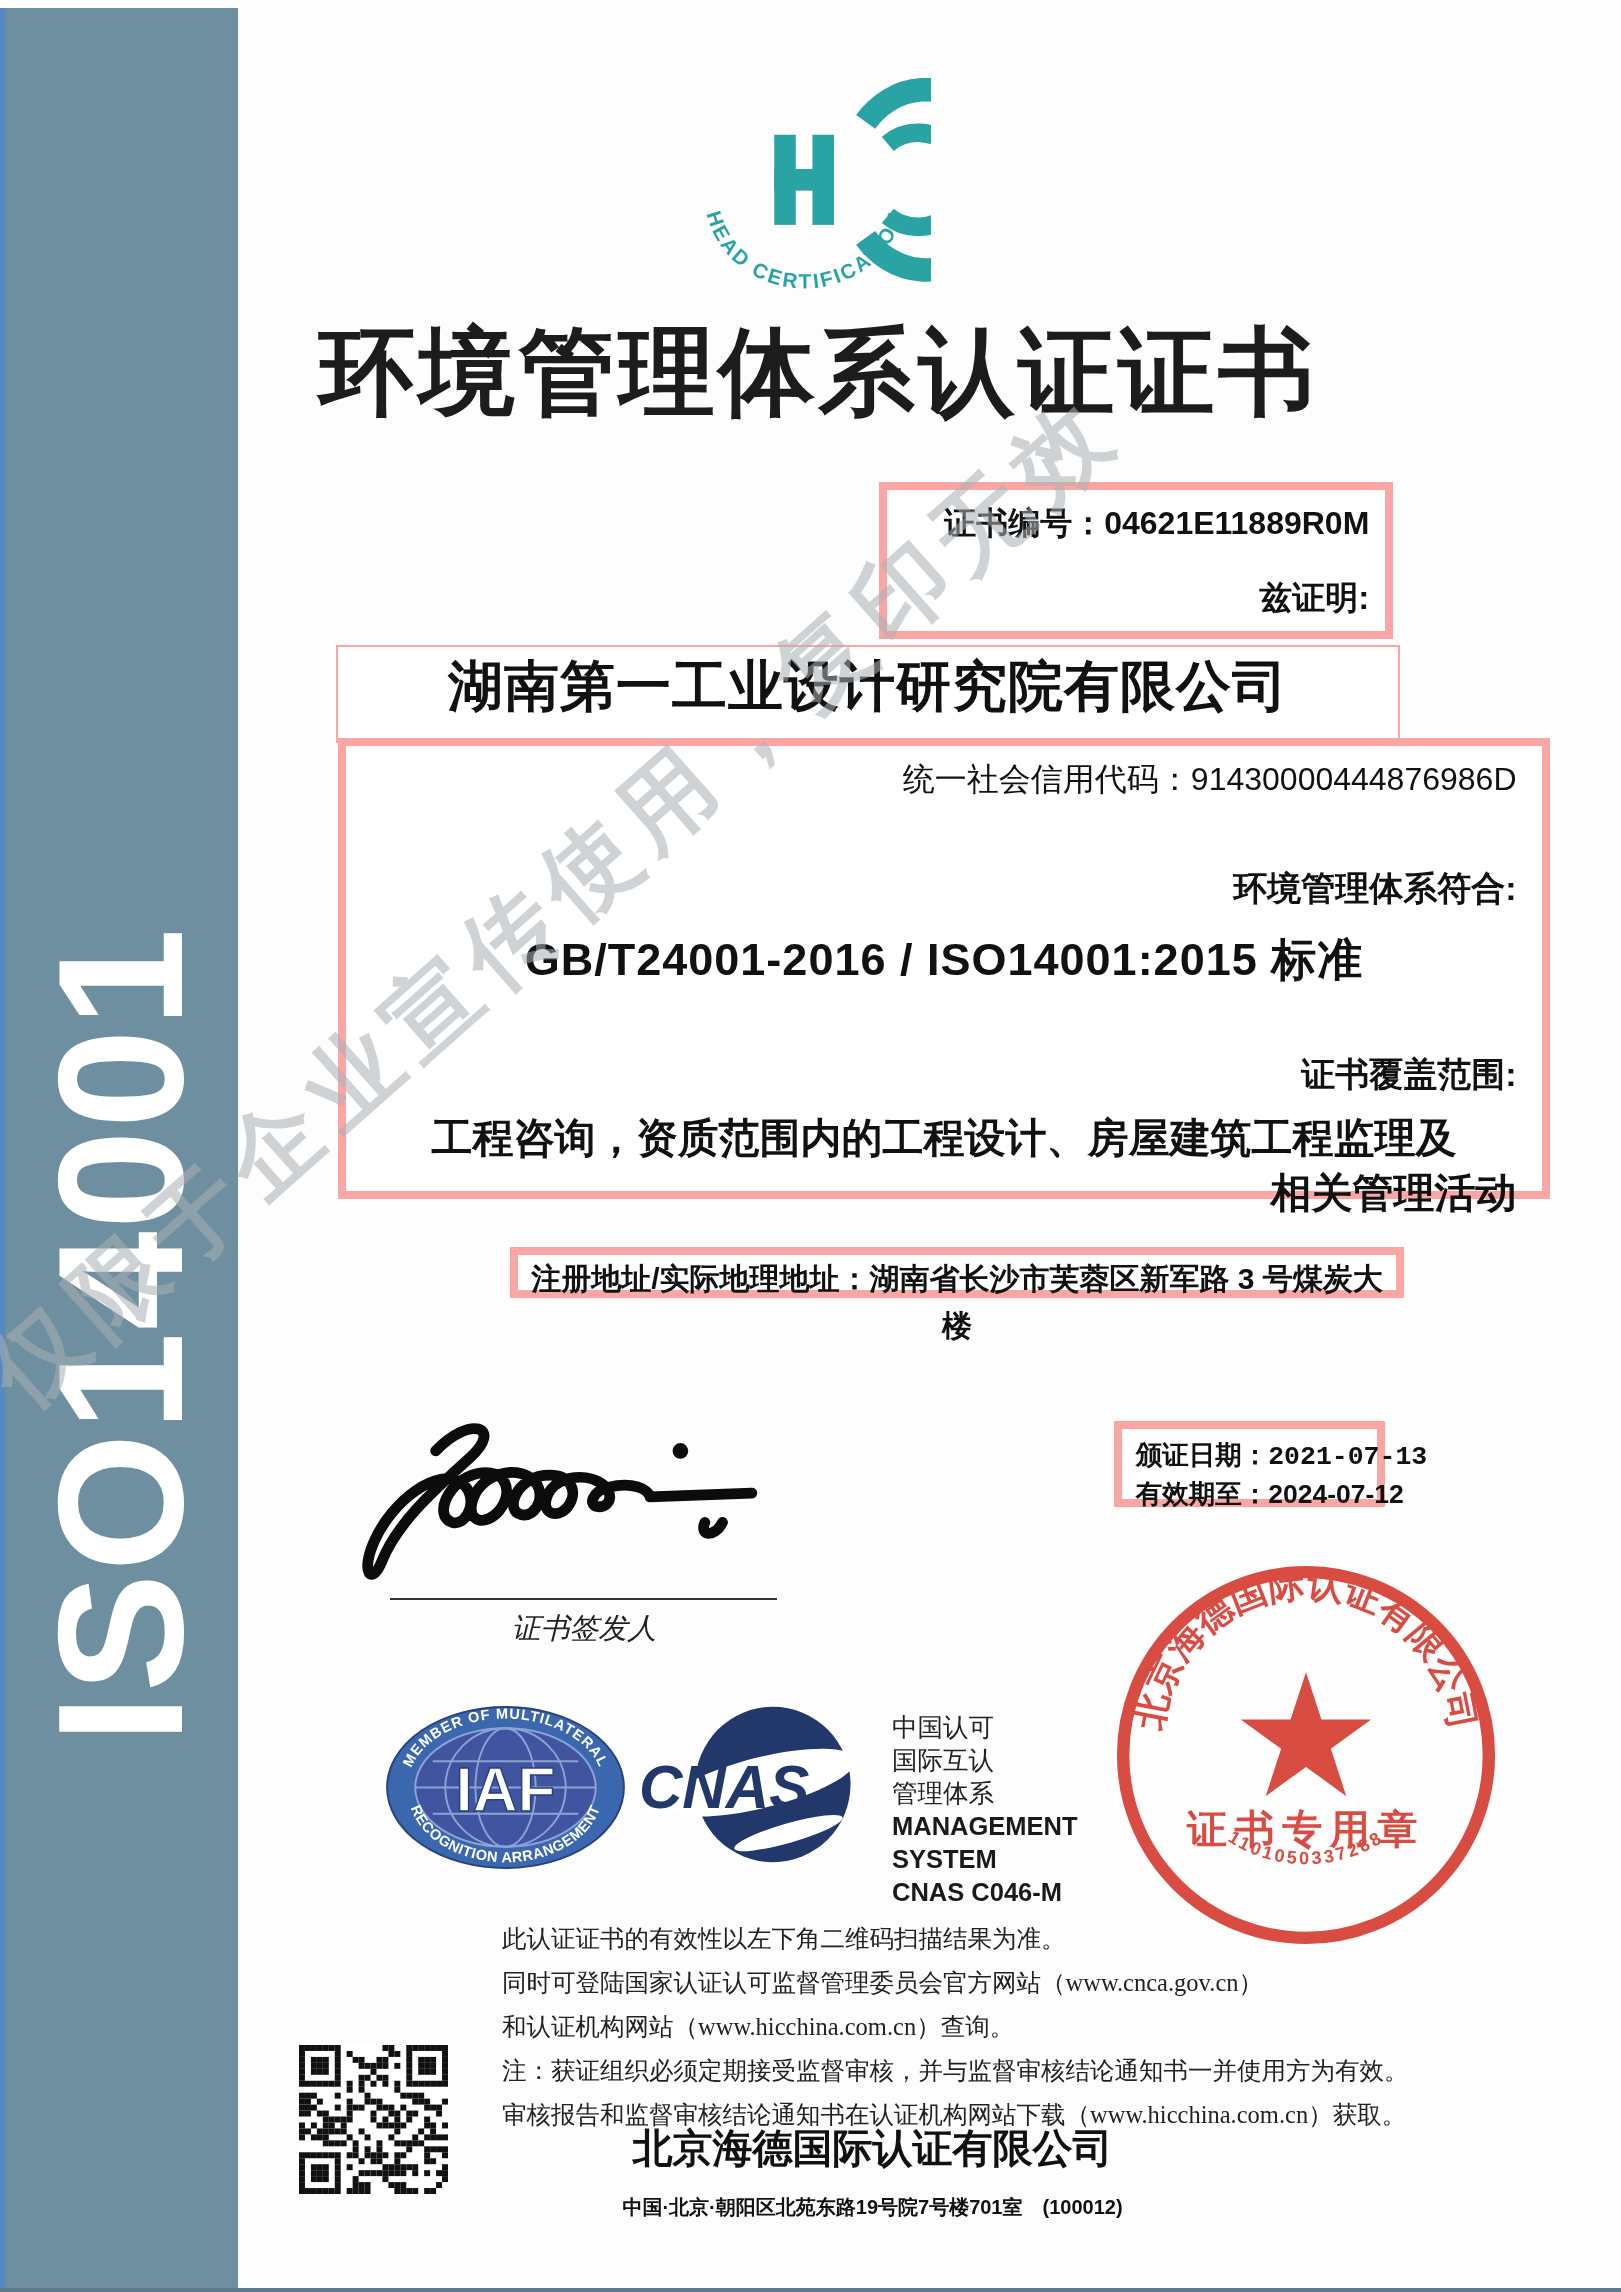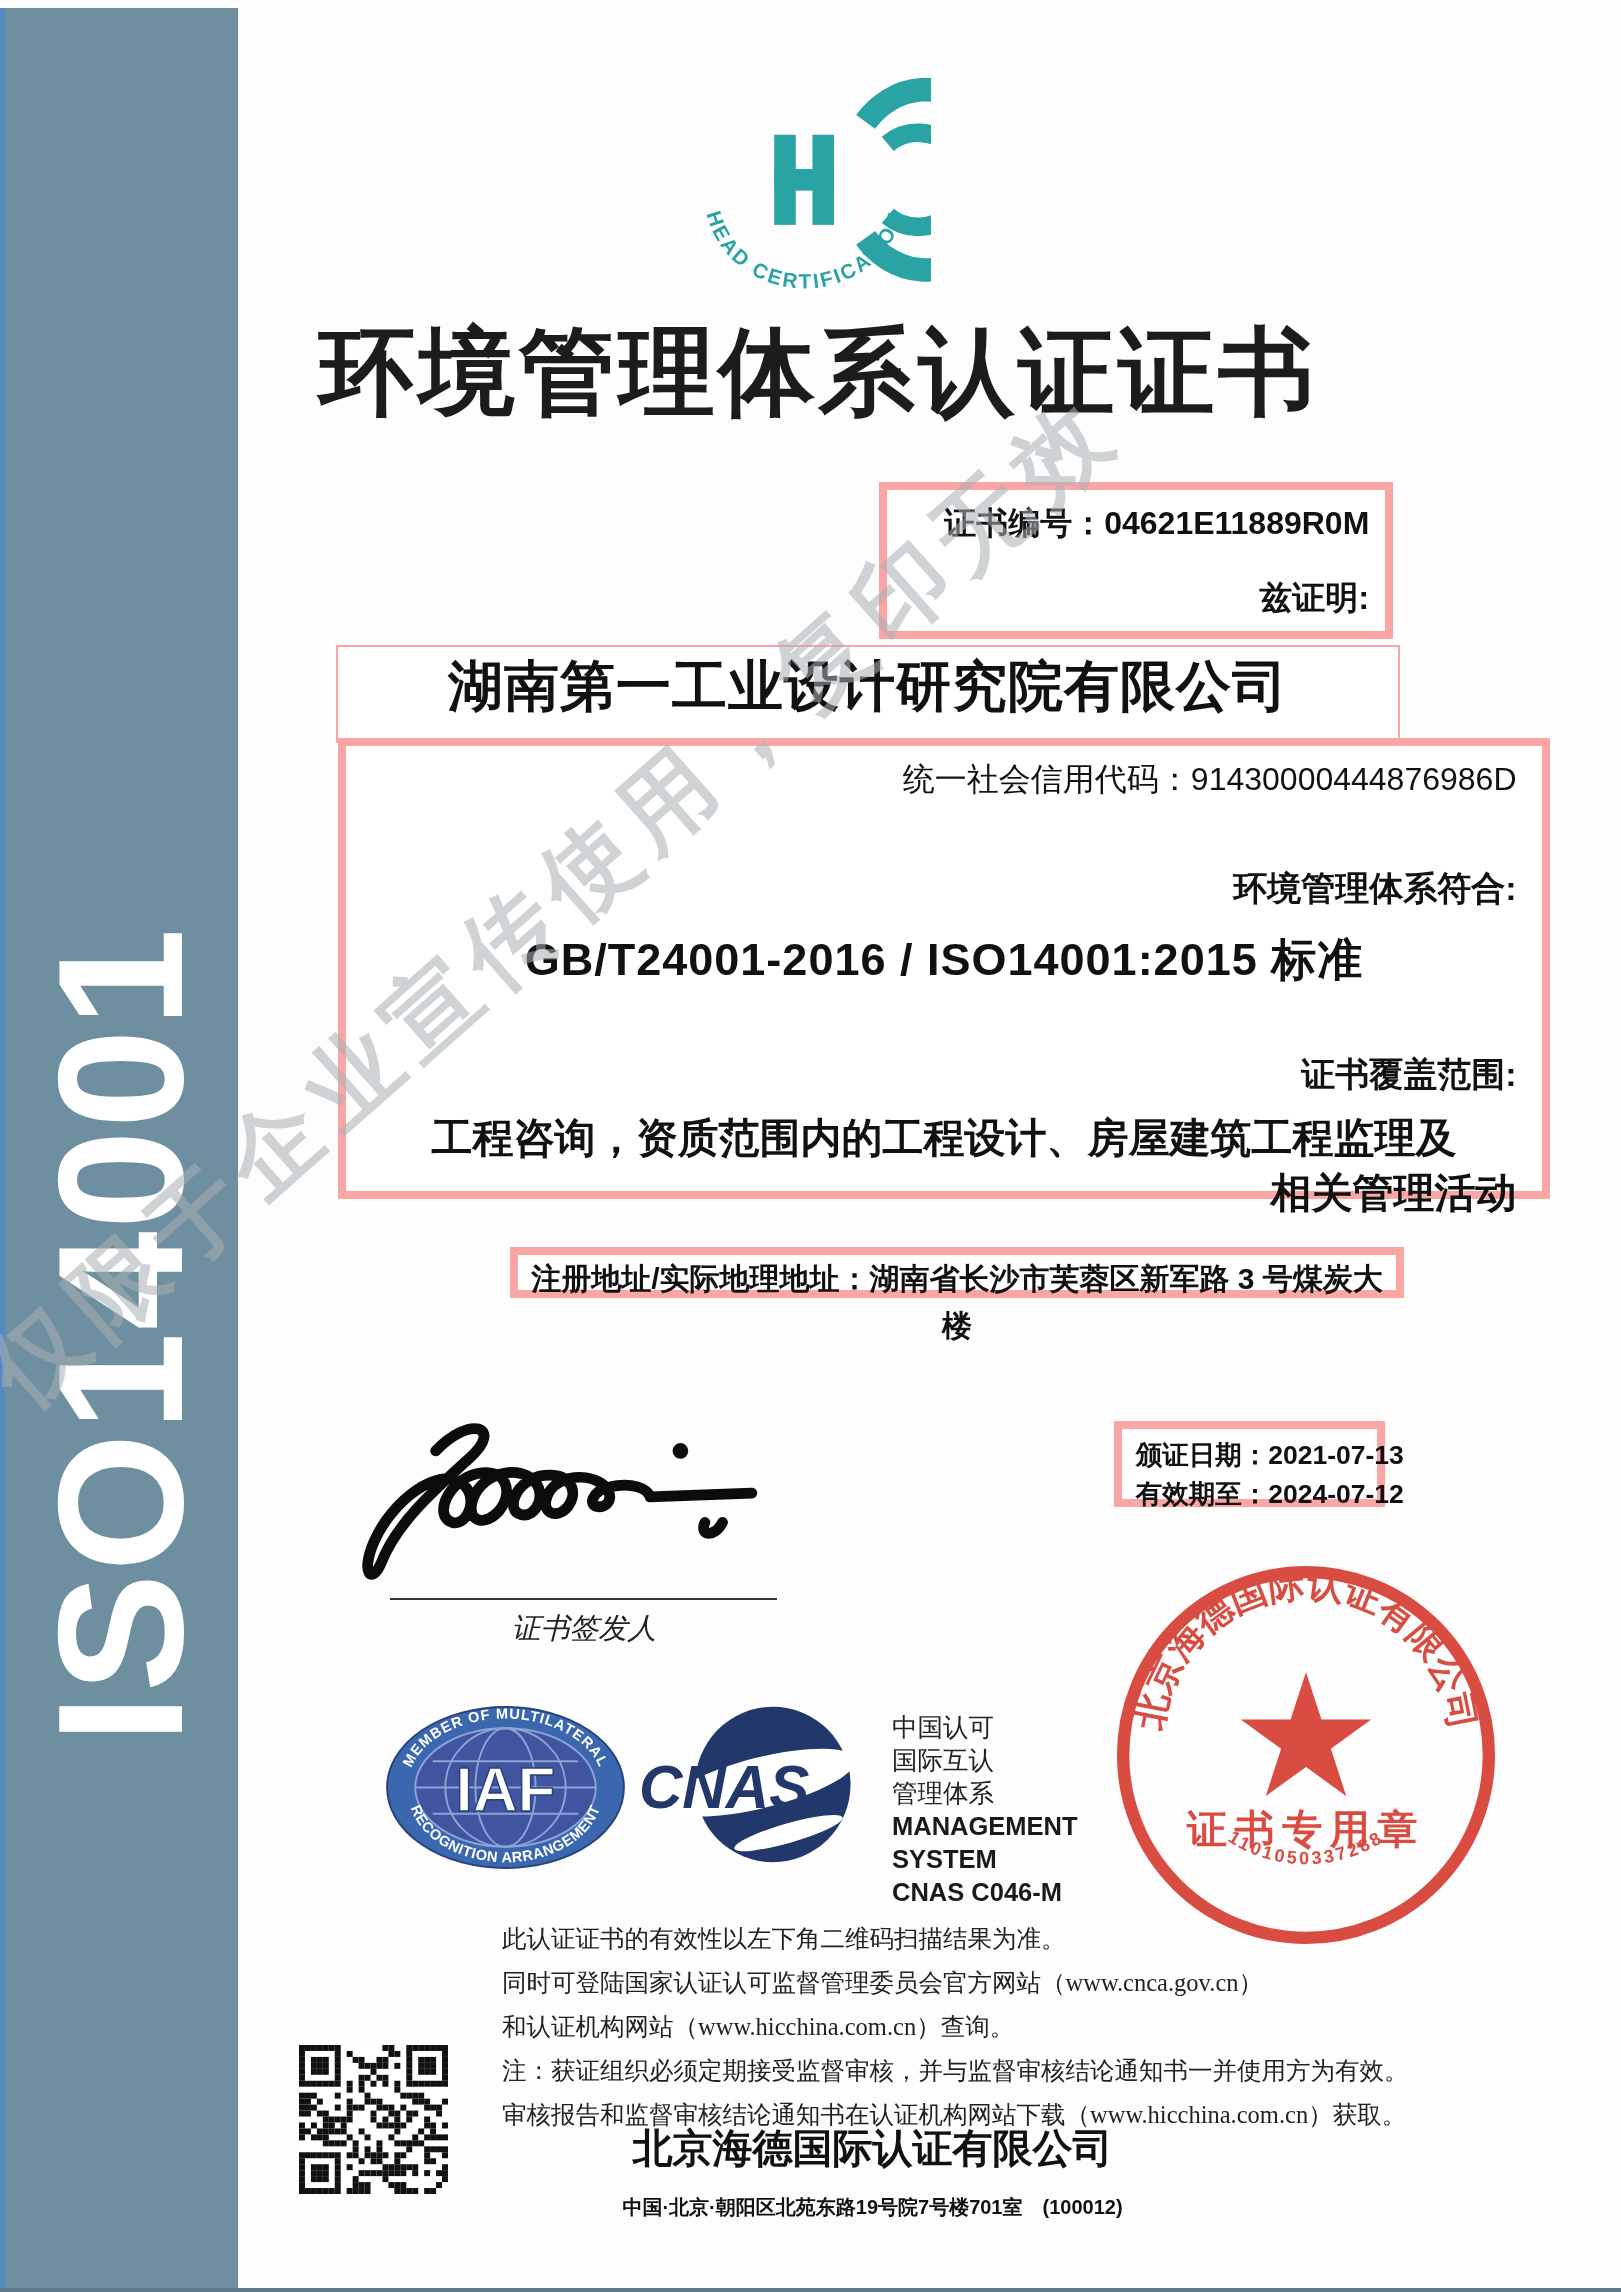--- a/index.html
+++ b/index.html
@@ -100,21 +100,21 @@
   <div class="scope-label">证书覆盖范围:</div>
   <div class="scope-line1">工程咨询，资质范围内的工程设计、房屋建筑工程监理及</div>
   <div class="scope-line2">相关管理活动</div>
 </div>
 
 <div class="abs bx addr-box">
   <div class="addr-text">注册地址/实际地理地址：湖南省长沙市芙蓉区新军路 3 号煤炭大楼</div>
 </div>
 
 <div class="abs bx dates-box">
-  <div class="date-row" style="top:7.8px;">
+  <div class="date-row" style="top:7.8px;font-family:Liberation Mono, monospace;">
     <span>颁证日期：</span><span>2021-07-13</span>
   </div>
   <div class="date-row" style="top:47px;">
     <span>有效期至：</span><span>2024-07-12</span>
   </div>
 </div>
 
 <svg class="abs" style="left:323px;top:1397px;" width="470" height="196" viewBox="0 0 480 200">
   <g fill="none" stroke="#0c0c0c" stroke-width="11" stroke-linecap="round" stroke-linejoin="round">
     <path d="M115,55 C150,18 185,30 150,62 C110,98 75,130 60,168 C50,193 38,180 52,148 C70,106 118,70 142,88 C160,102 148,132 132,128 C112,122 128,84 158,78 C186,72 196,96 180,116 C166,132 148,128 152,108 C158,80 196,68 214,84 C230,98 218,124 202,120 C186,116 196,84 226,80 C252,77 262,96 250,112 C240,124 224,120 228,104 C234,82 266,76 284,88 C298,97 294,112 282,112 C270,112 274,96 292,92 C316,86 332,94 334,102 L438,98"></path>

